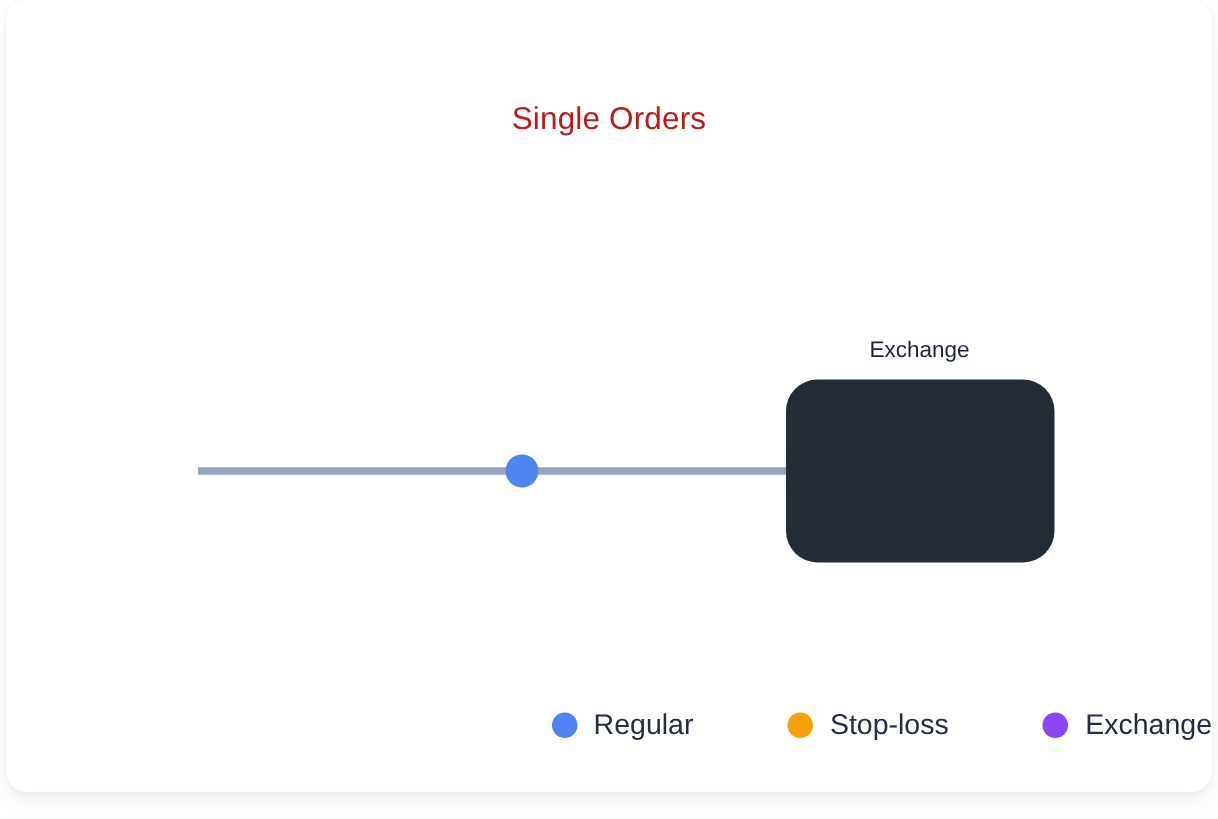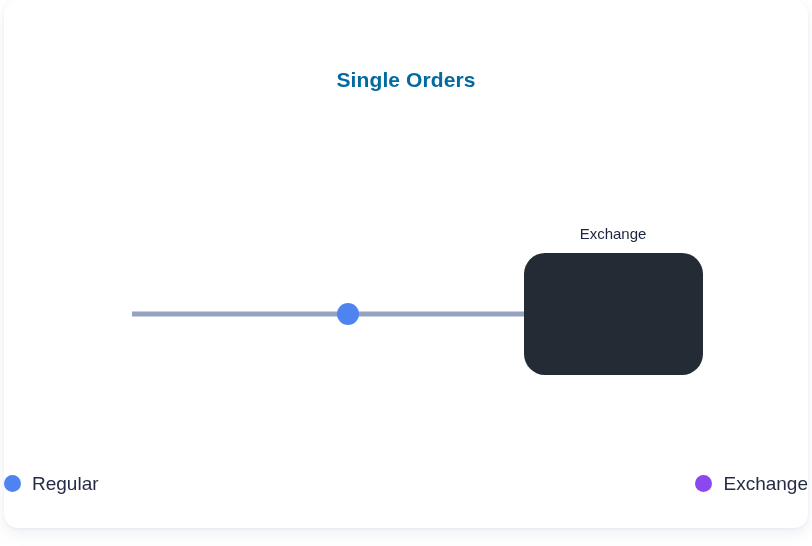--- a/index.html
+++ b/index.html
@@ -30,22 +30,22 @@
   }
 
   
   #chart-title {
     position: absolute;
     left: 0;
     top: 68px;
     width: 804px;
     text-align: center;
     font-size: 21px;
-    font-weight: bold;
-    color: #0369a1;
+    font-weight: normal;
+    color: #b91c1c;
     letter-spacing: 0.1px;
   }
 
   
   #graph-area {
     position: absolute;
     left: 12px;
     top: 0;
     width: 804px;
     height: 464px;
@@ -66,21 +66,21 @@
   }
 
   
   #legend {
     position: absolute;
     left: 0;
     top: 474px;
     width: 804px;
     display: flex;
     flex-direction: row;
-    justify-content: space-between;
+    justify-content: flex-end;
     align-items: center;
     gap: 63px;
   }
   .legend-item {
     display: flex;
     flex-direction: row;
     align-items: center;
     gap: 11px;
   }
   .legend-swatch {
@@ -118,20 +118,24 @@
 
   </div>
 
   <div id="legend">
 
     <div class="legend-item">
       <span class="legend-swatch" style="background:#4f84f0;"></span>
       <span class="legend-label">Regular</span>
     </div>
 
+    <div class="legend-item">
+      <span class="legend-swatch" style="background:#f5a109;"></span>
+      <span class="legend-label">Stop-loss</span>
+    </div>
 
     <div class="legend-item">
       <span class="legend-swatch" style="background:#8b48f0;"></span>
       <span class="legend-label">Exchange</span>
     </div>
 
   </div>
 
 </div>
 

